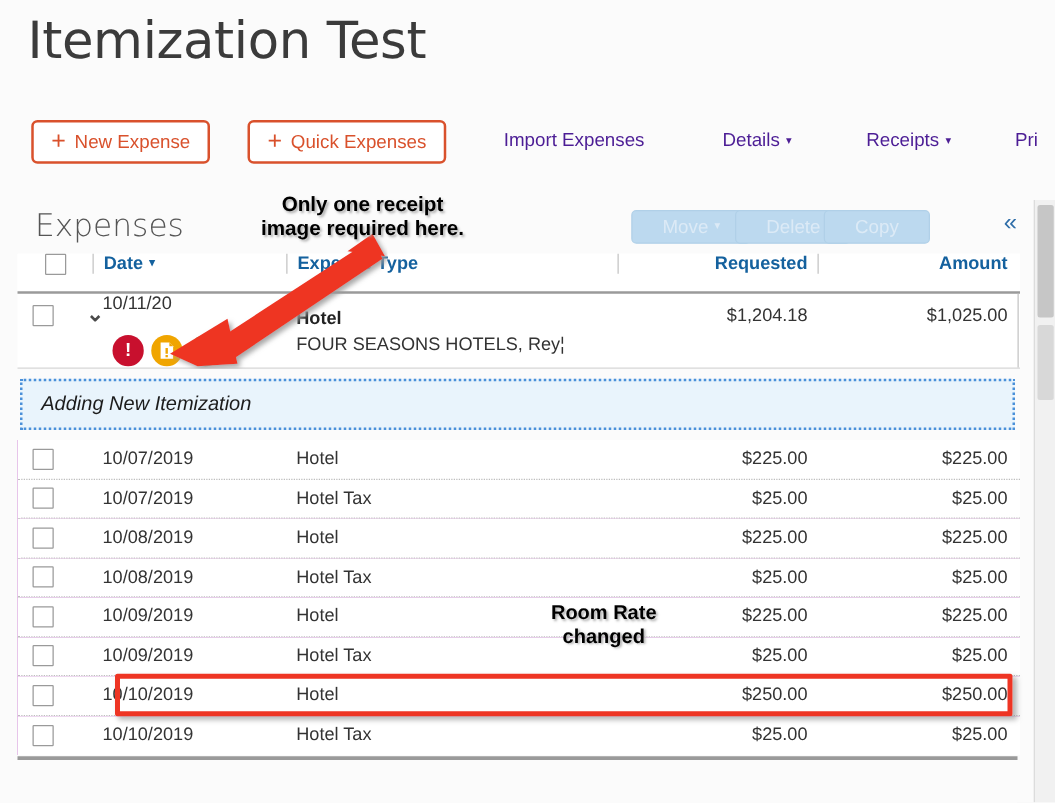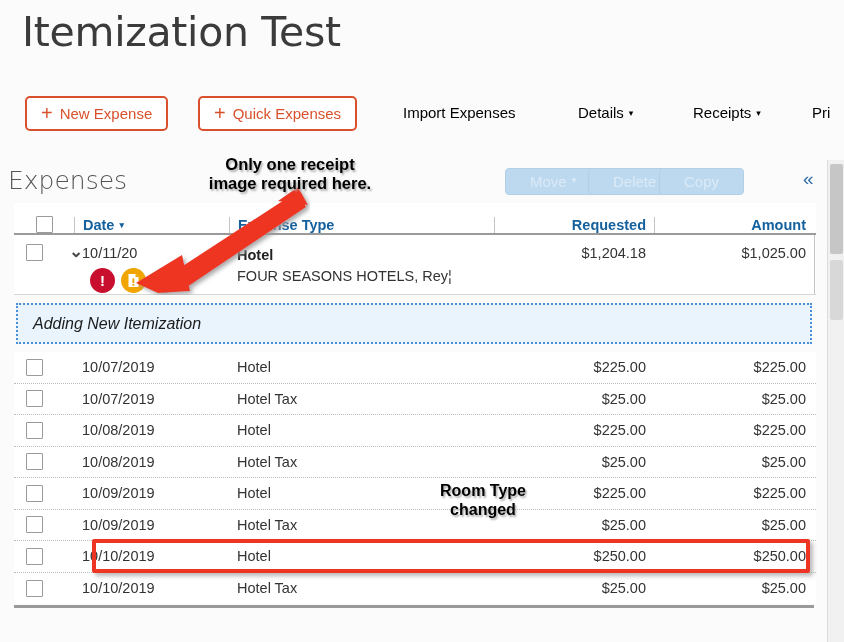--- a/index.html
+++ b/index.html
@@ -58,41 +58,41 @@
     line-height: 1;
     position: relative;
     top: -1px;
   }
   #btn-new-expense { left: 25px; }
   #btn-quick-expenses { left: 198px; }
 
   .link-action {
     position: absolute;
     top: 8px;
-    color: #000000;
+    color: #4c1d95;
     font-size: 15px;
     white-space: nowrap;
     cursor: pointer;
   }
   #link-import { left: 403px; }
   #link-details { left: 578px; }
   #link-receipts { left: 693px; }
   #link-print { left: 812px; }
   .caret-dn {
     display: inline-block;
     margin-left: 5px;
     font-size: 9px;
     position: relative;
     top: -2px;
   }
 
   
   .section-title {
     position: absolute;
-    left: 8px; top: 166px;
+    left: 28px; top: 166px;
     font-size: 25px;
     font-weight: 300;
     color: #555;
     font-family: "DejaVu Sans", sans-serif;
     white-space: nowrap;
   }
 
   .tool-btn {
     position: absolute;
     top: 168px;
@@ -135,21 +135,21 @@
   
   .grid {
     position: absolute;
     left: 14px; top: 203px;
     width: 802px;
     background: #ffffff;
   }
   .grid-head {
     display: flex;
     height: 32px;
-    align-items: flex-end;
+    align-items: flex-start;
     border-bottom: 2px solid #9a9a9a;
     background: #ffffff;
   }
   .grid-head .cell {
     color: #14619e;
     font-size: 14.5px;
     font-weight: bold;
     white-space: nowrap;
   }
   .cell { padding: 0 8px; }
@@ -184,21 +184,20 @@
   .expander {
     position: absolute;
     left: 55px; top: 8px;
     color: #4a4a4a;
     font-size: 17px;
     cursor: pointer;
     line-height: 1;
     font-weight: bold;
   }
   .row-parent .c-date {
-    padding-top: 10px;
     font-size: 14.5px;
     color: #333;
     border-left: none;
   }
   .row-parent .c-type {
     padding-top: 10px;
     font-size: 14.5px;
     color: #333;
     border-left: none;
     line-height: 1.45;
@@ -527,21 +526,21 @@
     </div>
   <div class="grid-bottom"></div>
 
   <div id="highlight-box"></div>
 
   <div class="anno-text" id="anno-receipt">
     <div>Only one receipt</div>
     <div>image required here.</div>
   </div>
   <div class="anno-text" id="anno-roomrate">
-    <div>Room Type</div>
+    <div>Room Rate</div>
     <div>changed</div>
   </div>
 
   <svg id="arrow-receipt" width="180" height="110" viewBox="0 0 180 110">
     <defs>
       <filter id="shadow" x="-30%" y="-30%" width="180%" height="180%">
         <feDropShadow dx="2.5" dy="2.5" stdDeviation="2" flood-color="#999999" flood-opacity="0.85"></feDropShadow>
       </filter>
     </defs>
     <g filter="url(#shadow)">

